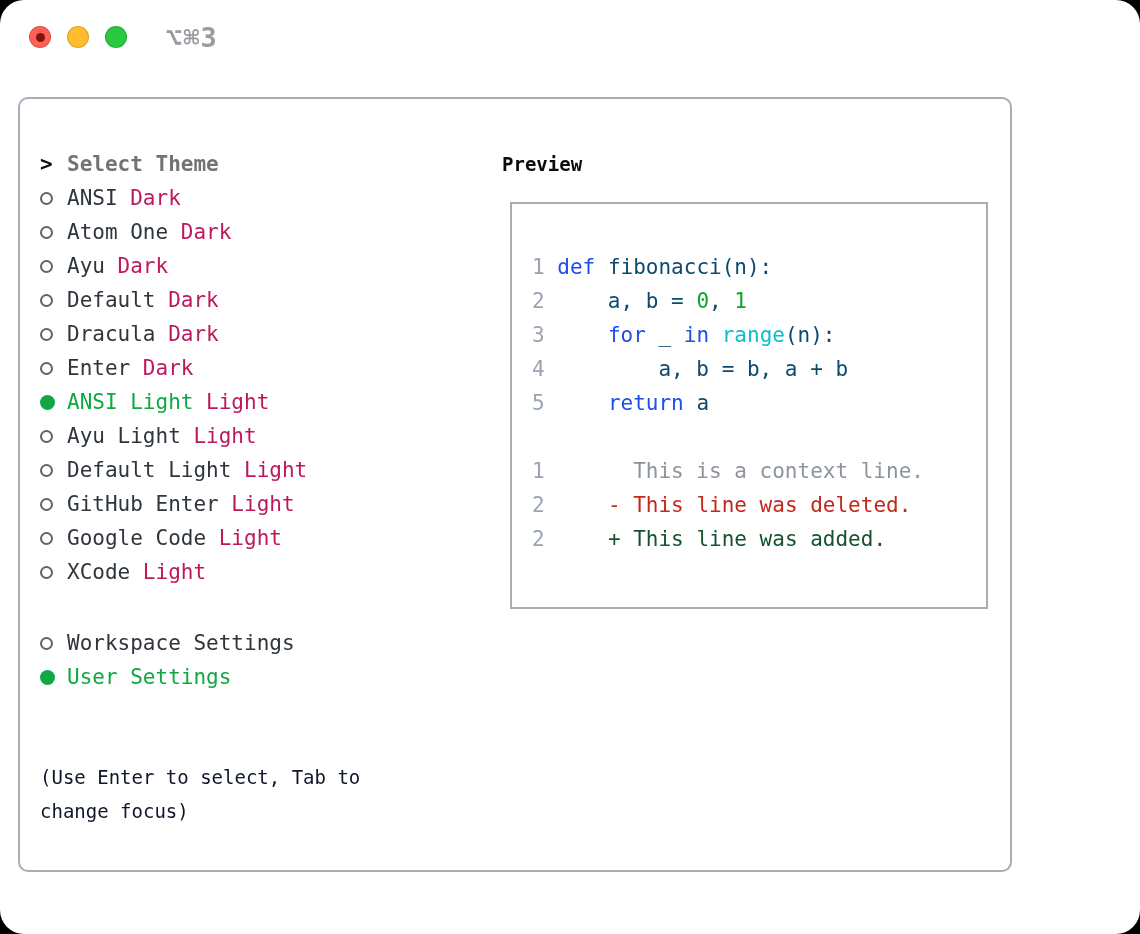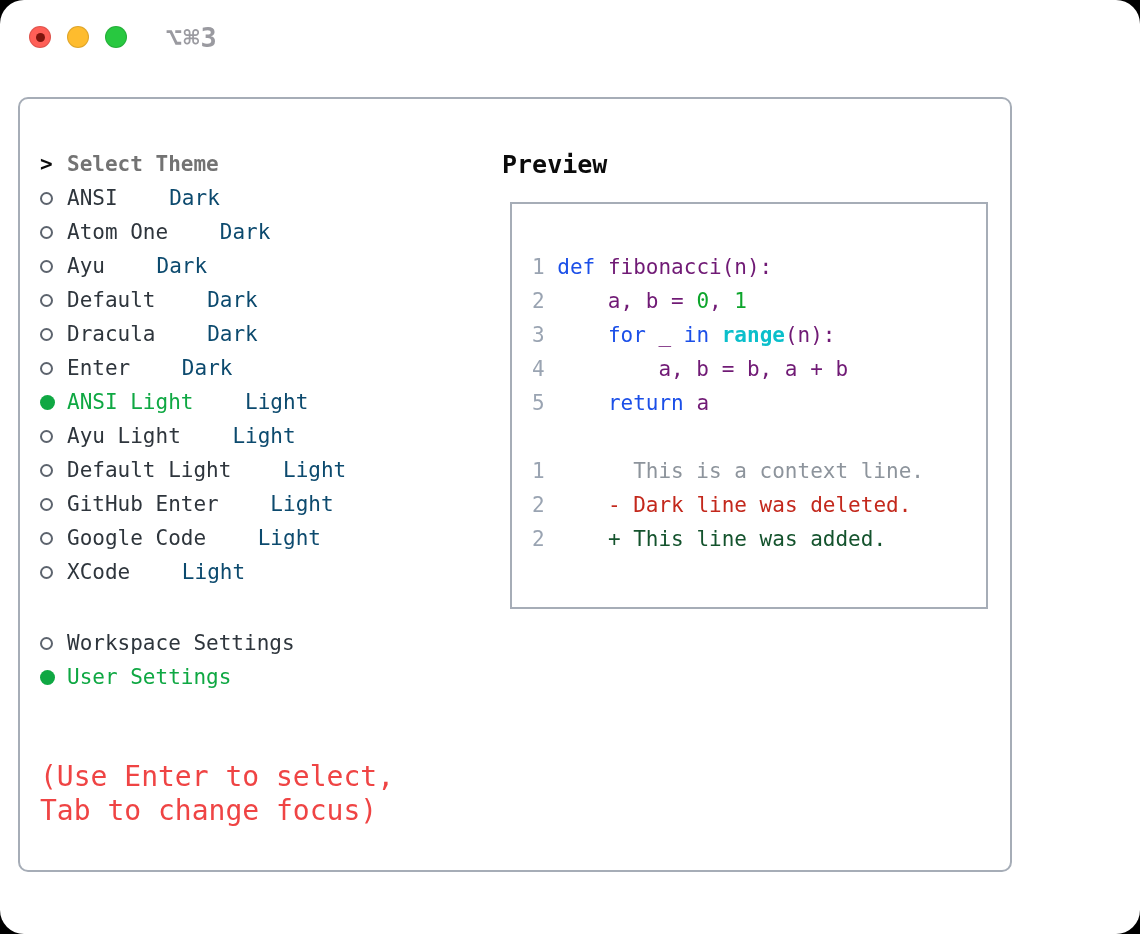--- a/index.html
+++ b/index.html
@@ -23,40 +23,40 @@
   .panel { position:absolute; left:18px; top:97px; width:994px; height:775px;
     border:2px solid #a6adb7; border-radius:10px; background:#fff; }
 
   
   .row { display:flex; align-items:center; height:34px; font-size:21px; color:#2e353c; }
   .marker { width:27px; flex:0 0 27px; display:flex; align-items:center; }
   .circle { width:13px; height:13px; border-radius:50%; border:2px solid #5d646e; }
   .circle.sel { border:none; width:15px; height:15px; background:var(--green); }
   .cursor-glyph { font-weight:bold; color:#0b0b0b; }
   .hdr { font-weight:bold; color:#737373; }
-  .variant { color:#0c4a6e; white-space:pre;margin-left:39px; }
+  .variant { color:#be185d; white-space:pre; }
   .tname { white-space:pre; }
   .tname.sel { color:var(--green); }
 
   .theme-list { position:absolute; left:20px; top:48px; }
   .apply-block { position:absolute; left:20px; top:527px; }
   .hint { position:absolute; left:20px; top:661px; width:400px;
-    font-size:28px; line-height:34px; color:#ef4444; }
+    font-size:19px; line-height:34px; color:#0f172a; }
 
   
   .preview-title { position:absolute; left:482px; top:48px; height:34px; display:flex;
-    align-items:center; font-size:25px; font-weight:bold; color:#0b0b0b; }
+    align-items:center; font-size:19px; font-weight:bold; color:#0b0b0b; }
   .preview-box { position:absolute; left:490px; top:103px; width:478px; height:407px;
     border:2px solid #a6adb7; background:#fff; padding:46px 0 0 20px; overflow:hidden; }
   .cl { height:34px; display:flex; align-items:center; font-size:21px; white-space:pre; }
   .ln { color:#9aa4b2; }
-  .tok-plain { color:#701a75; }
+  .tok-plain { color:#0c4a6e; }
   .tok-kw { color:#1b4fe8; }
   .tok-num { color:#0da52c; }
-  .tok-builtin { color:#0bbfcb;font-weight:bold; }
+  .tok-builtin { color:#0bbfcb; }
   .tok-ctx { color:#8d949c; }
   .tok-del { color:#c3281c; }
   .tok-add { color:#14532d; }
 </style>
 </head>
 <body>
 
 <div class="window">
 
   <div class="titlebar">
@@ -186,18 +186,18 @@
 
     <div class="preview-box">
 
     <div class="cl"><span class="ln">1 </span><span class="tok-kw">def</span><span class="tok-plain"> fibonacci(n):</span></div>
         <div class="cl"><span class="ln">2 </span><span class="tok-plain">    a, b = </span><span class="tok-num">0</span><span class="tok-plain">, </span><span class="tok-num">1</span></div>
         <div class="cl"><span class="ln">3 </span><span class="tok-plain">    </span><span class="tok-kw">for</span><span class="tok-plain"> _ </span><span class="tok-kw">in</span><span class="tok-plain"> </span><span class="tok-builtin">range</span><span class="tok-plain">(n):</span></div>
         <div class="cl"><span class="ln">4 </span><span class="tok-plain">        a, b = b, a + b</span></div>
         <div class="cl"><span class="ln">5 </span><span class="tok-plain">    </span><span class="tok-kw">return</span><span class="tok-plain"> a</span></div>
         <div class="cl"></div>
         <div class="cl"><span class="ln">1 </span><span class="tok-ctx">      This is a context line.</span></div>
-        <div class="cl"><span class="ln">2 </span><span class="tok-plain">    </span><span class="tok-del">- Dark line was deleted.</span></div>
+        <div class="cl"><span class="ln">2 </span><span class="tok-plain">    </span><span class="tok-del">- This line was deleted.</span></div>
         <div class="cl"><span class="ln">2 </span><span class="tok-plain">    </span><span class="tok-add">+ This line was added.</span></div>
       </div>
 
   </div>
 </div>
 
 </body></html>

